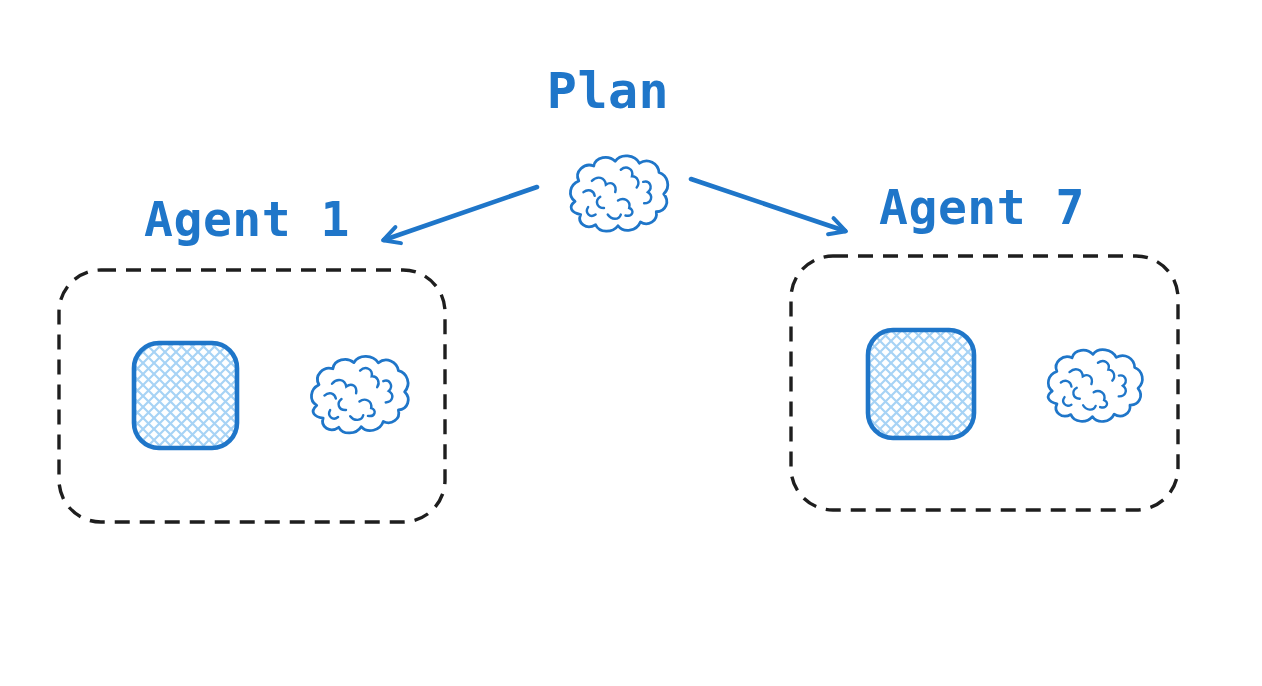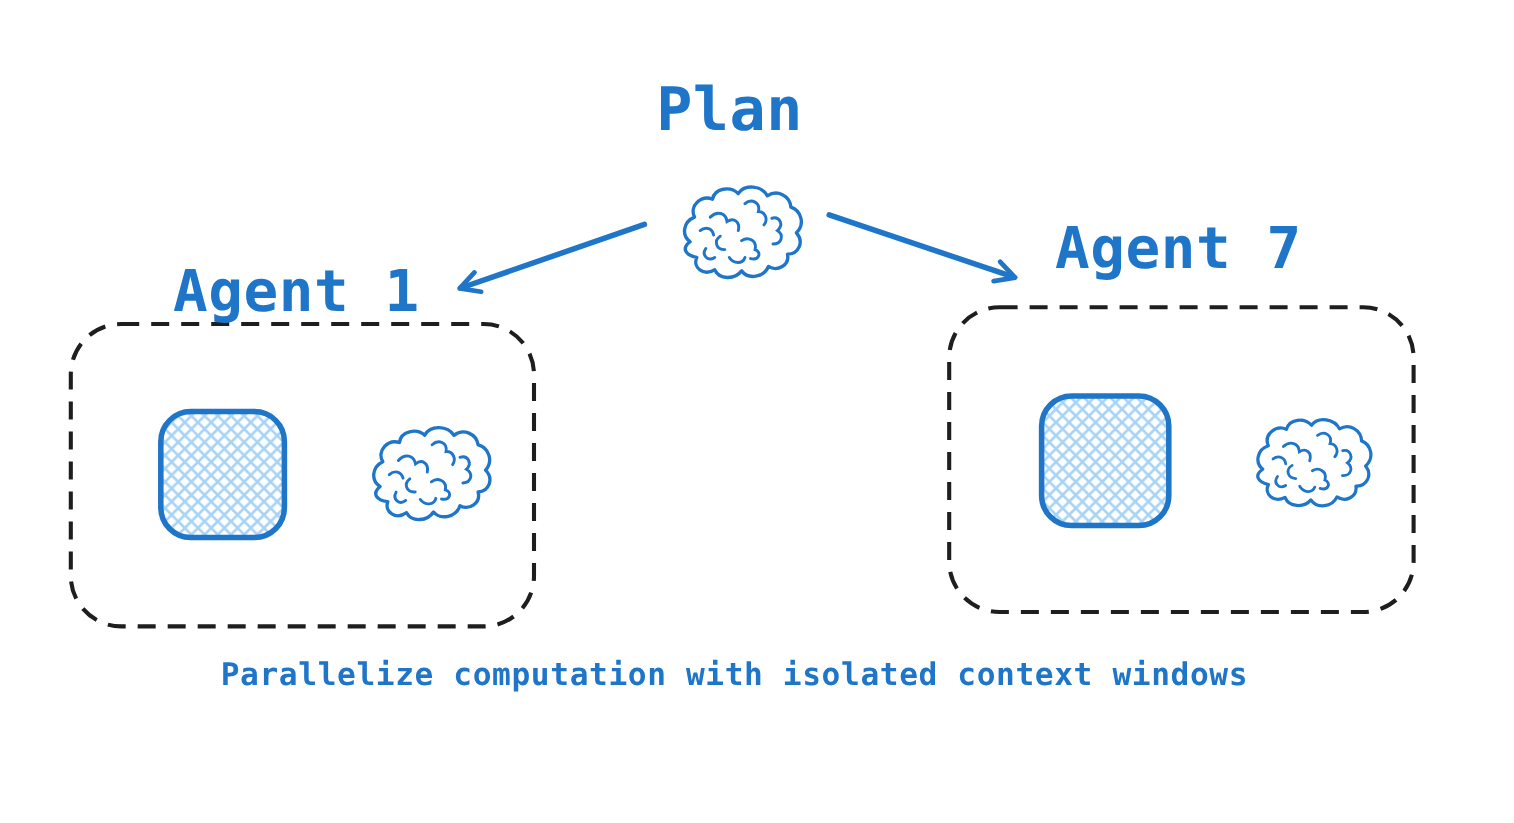--- a/index.html
+++ b/index.html
@@ -21,21 +21,21 @@
     position:absolute;
     transform:translateX(-50%);
     color:var(--accent);
     font-weight:700;
     line-height:1;
     white-space:nowrap;
     letter-spacing:0.5px;
   }
   .title{left:608px;top:66px;font-size:50px;}
   .agent-label{font-size:48px;}
-  .agent1{left:247px;top:195px;margin-top:24px;}
+  .agent1{left:247px;top:195px;}
   .agent2{left:982px;top:183px;}
   .caption{left:612px;top:550px;font-size:26px;font-weight:700;}
   .dashed-box{fill:none;stroke:var(--ink);stroke-width:3.4;stroke-dasharray:15 10;}
   .arrow{fill:none;stroke:var(--accent);stroke-width:4.6;stroke-linecap:round;}
   .ctx-rect{fill:url(#crosshatch);stroke:var(--accent);stroke-width:4.6;}
   .brain-outline{fill:#ffffff;stroke:var(--accent);stroke-width:3;stroke-linecap:round;stroke-linejoin:round;}
   .brain-fold{fill:none;stroke:var(--accent);stroke-width:2.6;stroke-linecap:round;}
   .hatch-line{stroke:var(--accent-light);stroke-width:2.2;}
   .arrowhead-path{fill:none;stroke:var(--accent);stroke-width:4;stroke-linecap:round;stroke-linejoin:round;}
 </style>
@@ -79,15 +79,14 @@
       <use href="#brain" x="303" y="352" width="112" height="86"></use>
     </g>
     <g transform="rotate(3 1094 386)">
       <use href="#brain" x="1040" y="344" width="108" height="84"></use>
     </g>
   </svg>
 
   <div class="hand-text title">Plan</div>
   <div class="hand-text agent-label agent1">Agent 1</div>
   <div class="hand-text agent-label agent2">Agent 7</div>
-  <div class="hand-text caption">Parallelize computation with isolated context windows</div>
 
 </div>
 
 </body></html>

